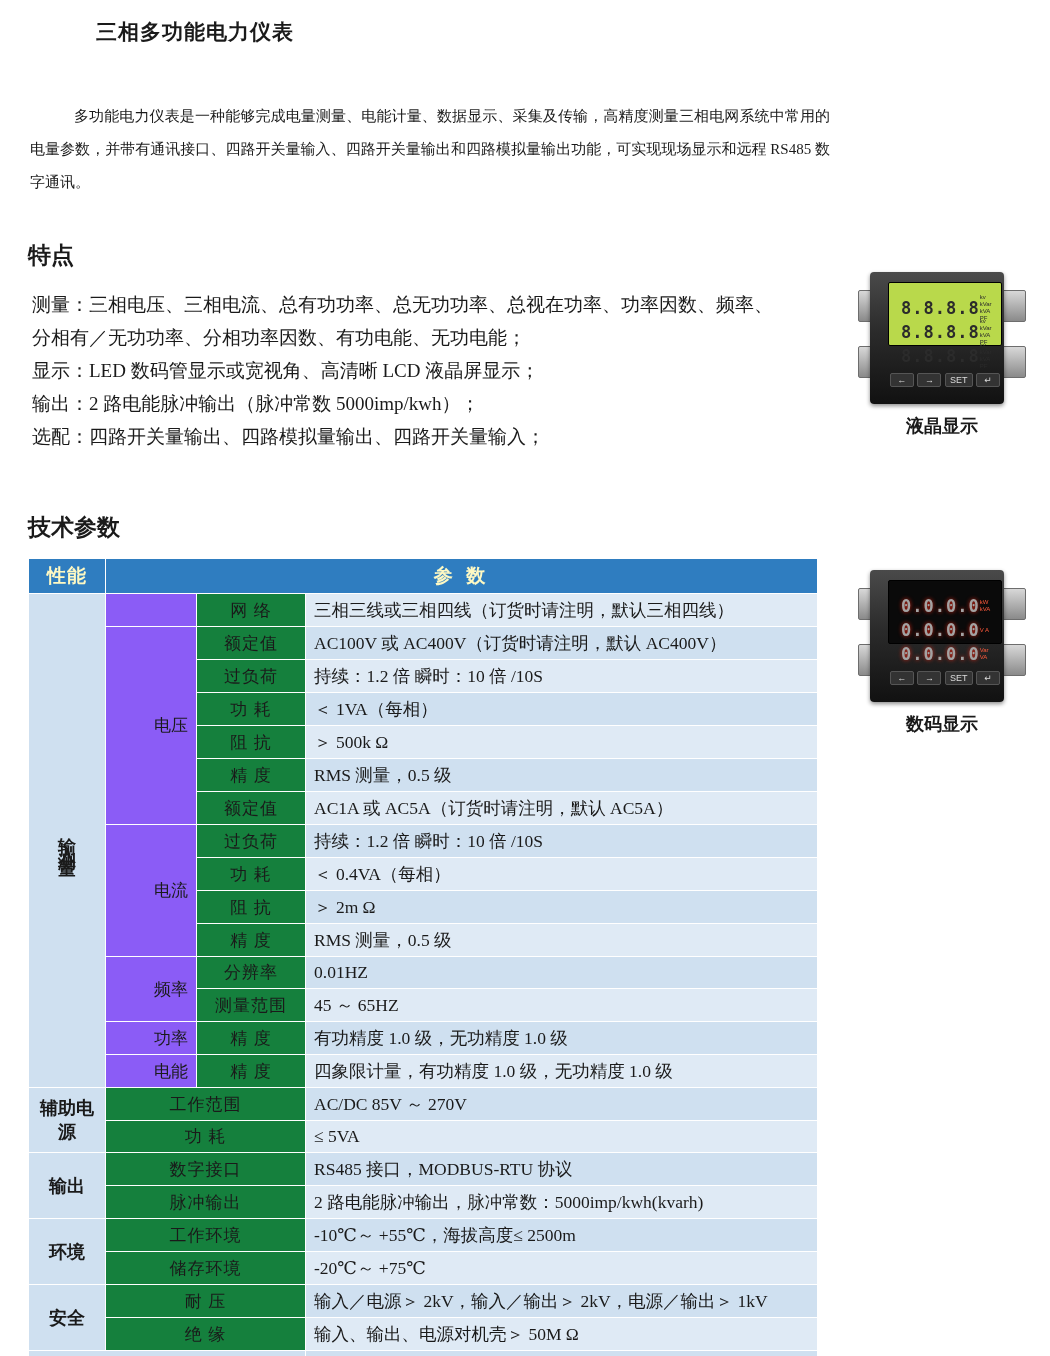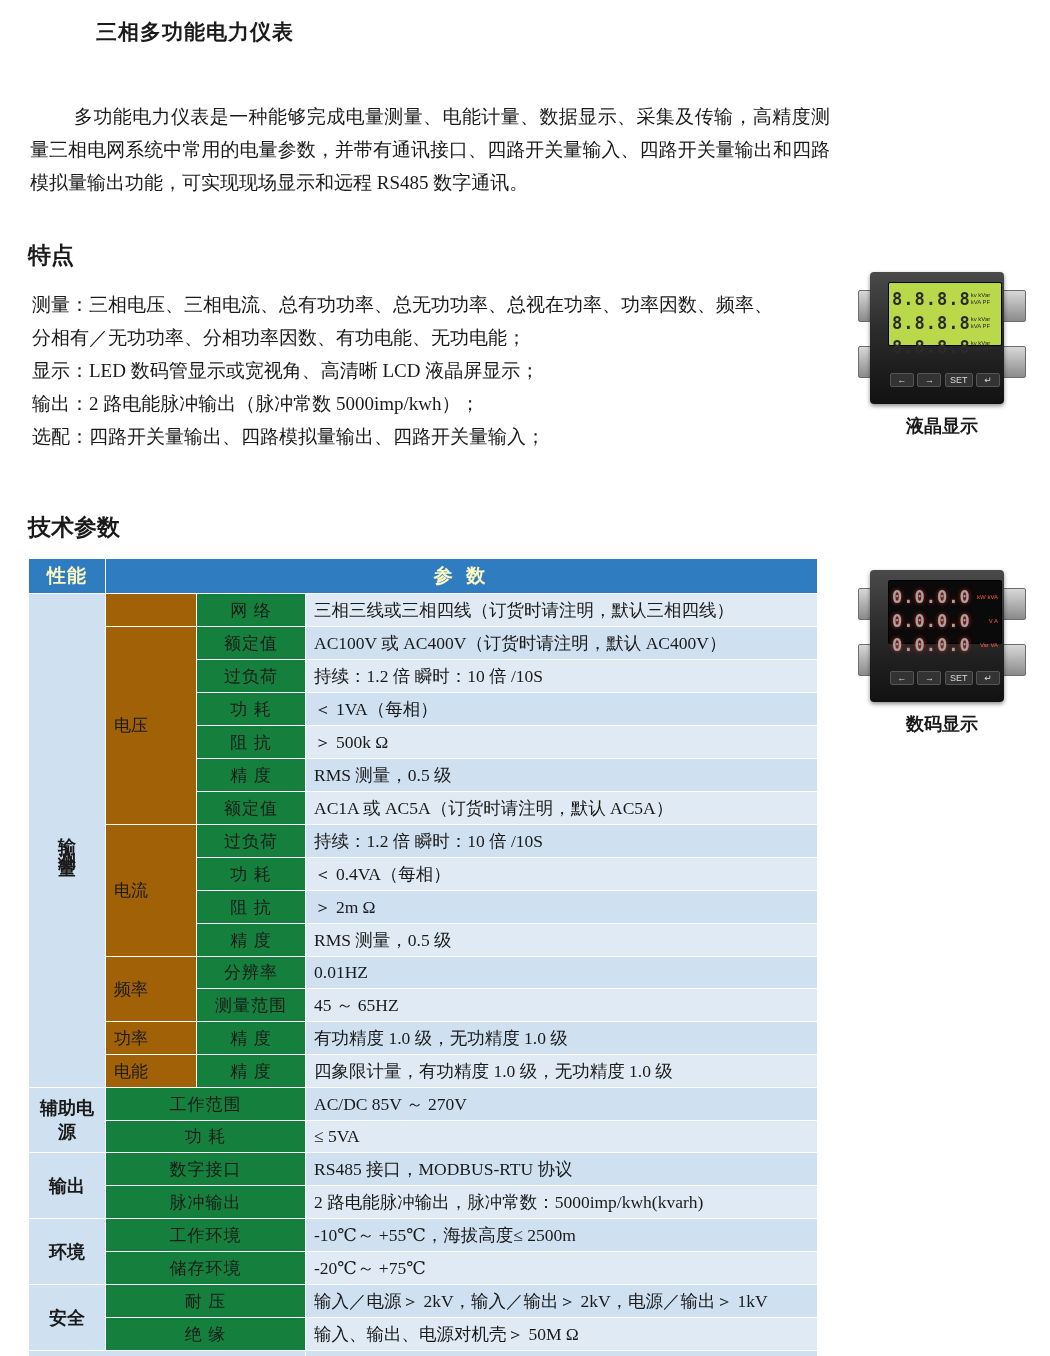--- a/index.html
+++ b/index.html
@@ -11,21 +11,21 @@
   .page{position:relative;width:1050px;height:1356px;}
 
   .title{
     position:absolute;left:96px;top:18px;
     font-size:21px;font-weight:bold;letter-spacing:1px;
     font-family:"Liberation Sans","DejaVu Sans",sans-serif;
   }
 
   .intro{
     position:absolute;left:30px;top:100px;width:800px;
-    font-size:19px;line-height:33px;text-indent:44px;text-align:justify;
+    font-size:15px;line-height:33px;text-indent:44px;text-align:justify;
   }
 
   .sec-head{
     position:absolute;font-size:23px;font-weight:bold;
     font-family:"Liberation Sans","DejaVu Sans",sans-serif;
   }
   #sec-features{left:28px;top:240px;text-align:right;}
   #sec-specs{left:28px;top:512px;}
 
   .features{
@@ -60,21 +60,21 @@
   .meter .clipR{right:-4px;}
   .meter .clipL2,.meter .clipR2{
     position:absolute;top:74px;width:22px;height:30px;
     background:linear-gradient(180deg,#d8d8d8,#8a8a8a);
     border:1px solid #6d6d6d;border-radius:2px;
   }
   .meter .clipL2{left:-4px;}
   .meter .clipR2{right:-4px;}
   .screen{
     position:absolute;left:18px;top:10px;width:114px;height:64px;
-    border-radius:2px;padding:3px;box-sizing:border-box;
+    border-radius:2px;padding:12px;box-sizing:border-box;
   }
   .screen.lcd{background:#b9d94b;border:1px solid #000;}
   .screen.led{background:#0a0a0a;border:1px solid #000;}
   .row{
     display:flex;align-items:center;justify-content:space-between;
     height:22px;margin-top:2px;
   }
   .digits{
     font-family:"DejaVu Sans Mono","Liberation Mono",monospace;
     font-size:17px;font-weight:bold;letter-spacing:1px;
@@ -113,21 +113,21 @@
     text-align:center;font-size:19px;letter-spacing:4px;
     font-family:"Liberation Sans","DejaVu Sans",sans-serif;
   }
   .hdr.small{letter-spacing:1px;}
   .c1{
     background:#cfe0f0;text-align:center;width:60px;font-weight:bold;
     font-family:"Liberation Sans","DejaVu Sans",sans-serif;font-size:18px;
   }
   .c1 .vert{writing-mode:vertical-rl;letter-spacing:8px;display:inline-block;}
   .c2{
-    background:#a16207;text-align:left;width:74px;
+    background:#8b5cf6;text-align:right;width:74px;
     font-family:"Liberation Sans","DejaVu Sans",sans-serif;font-size:17px;
   }
   .c3{
     background:#15803d;text-align:center;width:92px;
     font-family:"Liberation Sans","DejaVu Sans",sans-serif;font-size:17px;
     letter-spacing:1px;
   }
   .val{background:#dfeaf5;}
   .val.alt{background:#cfe0f0;}
   .nowrap{white-space:nowrap;}

